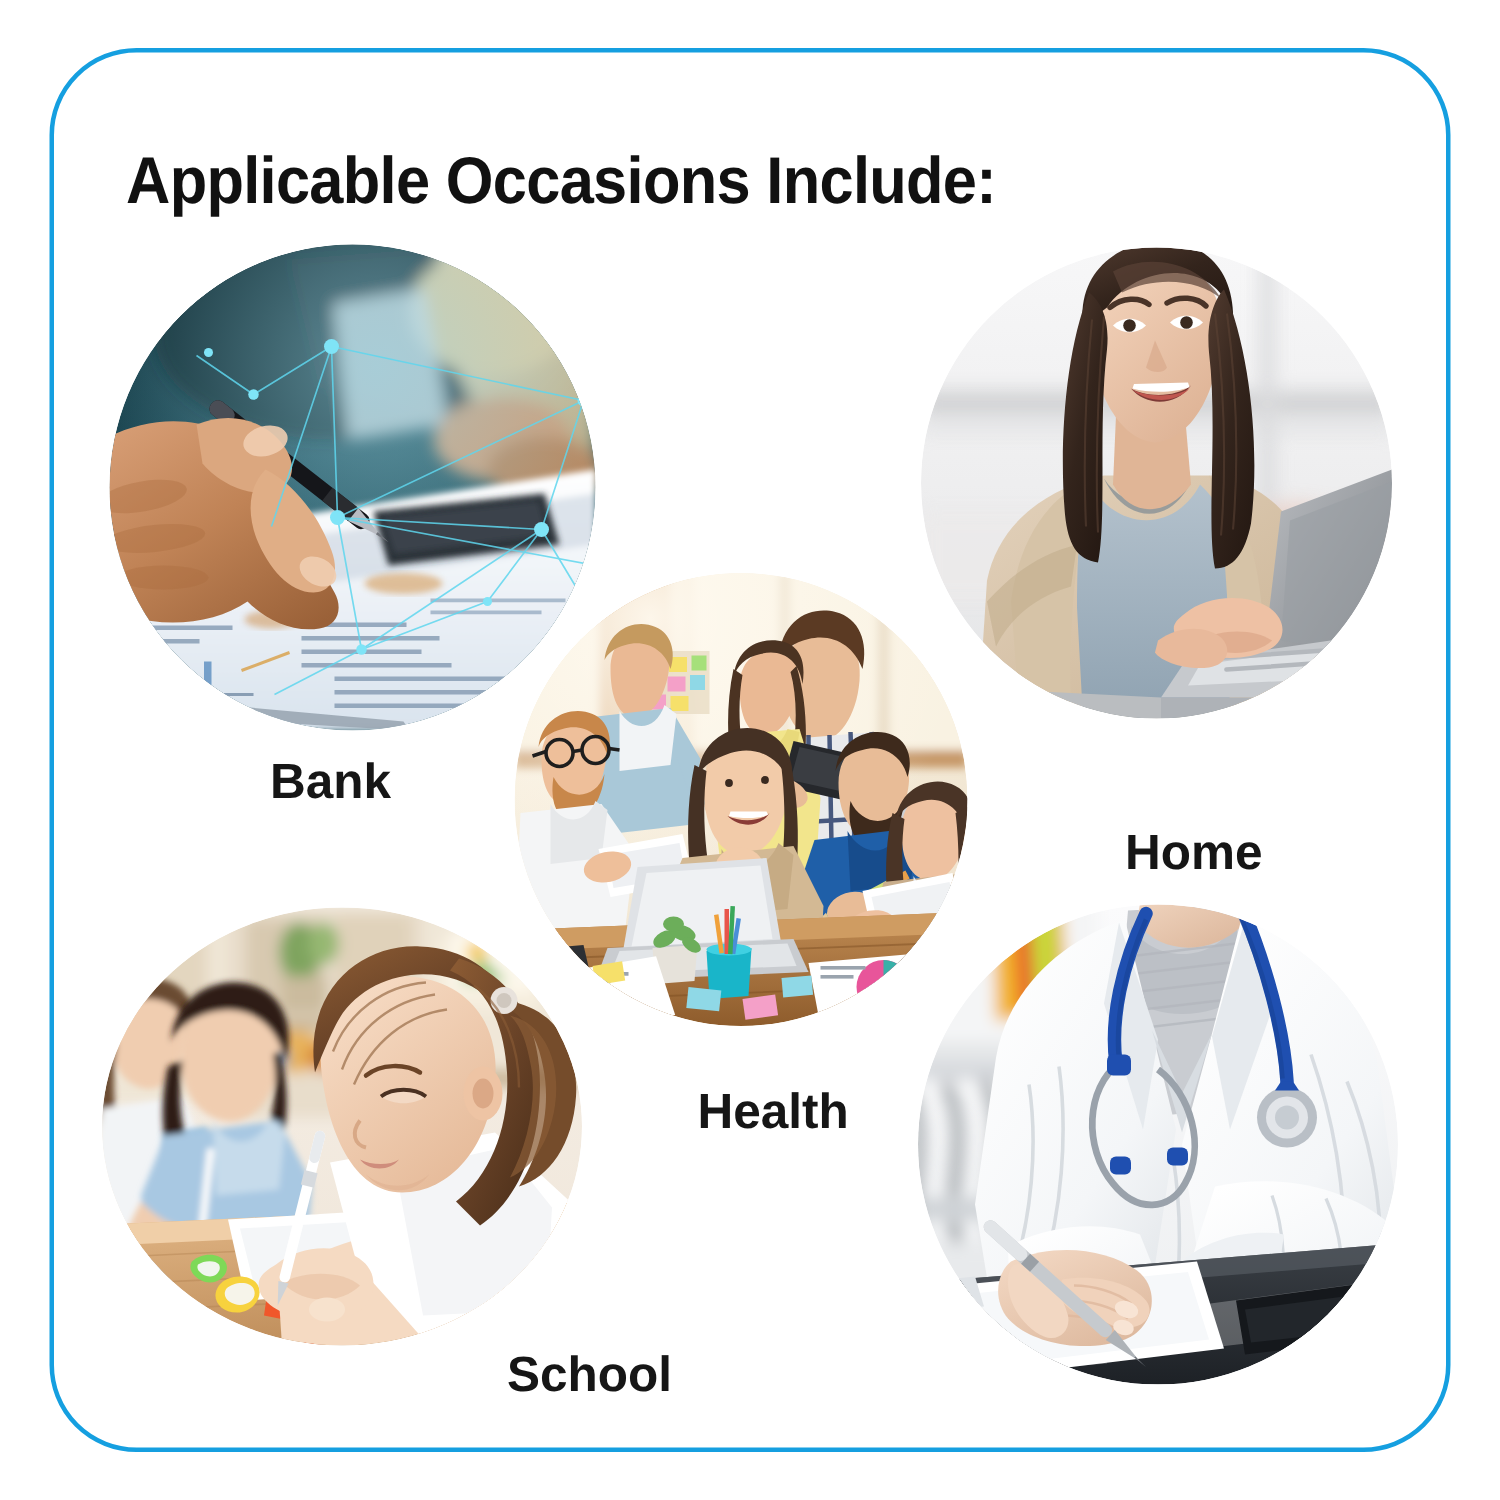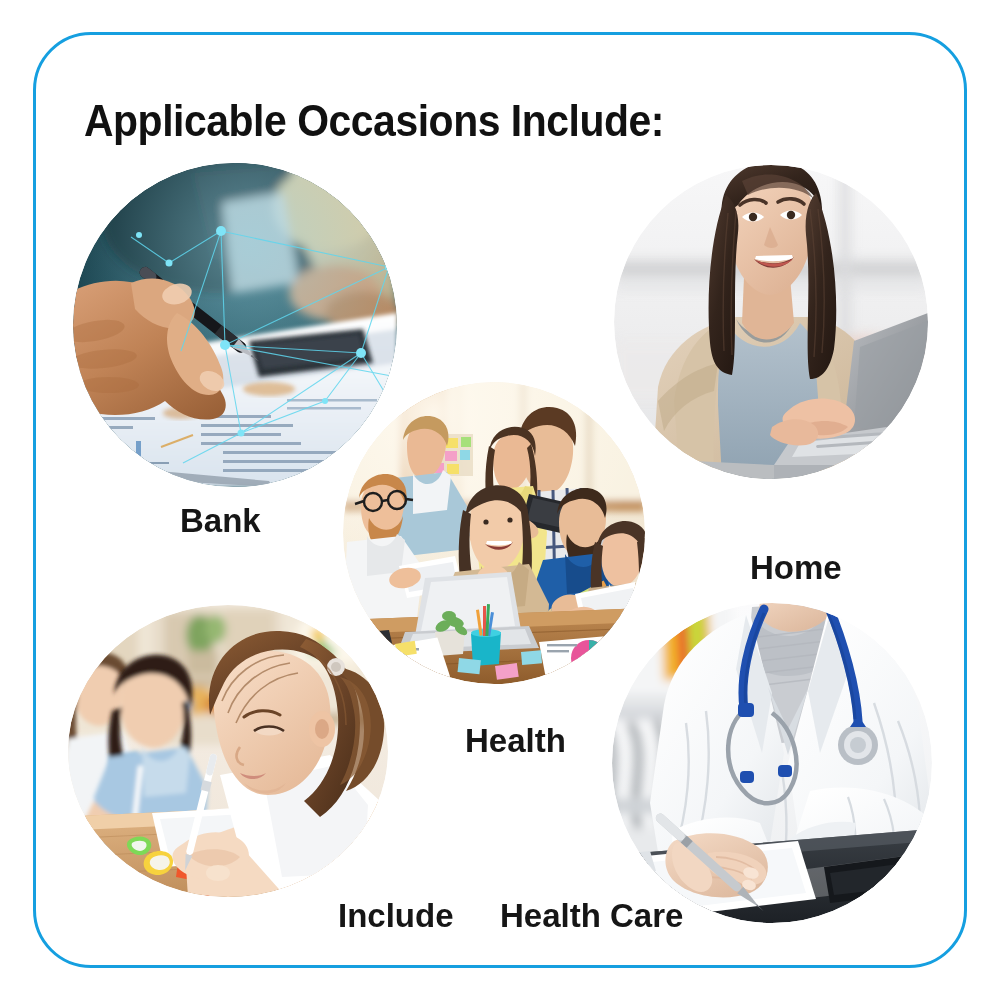--- a/index.html
+++ b/index.html
@@ -685,21 +685,21 @@
           <g transform="rotate(14 136 200)">
             <rect x="130" y="148" width="7" height="104" rx="3.5" fill="#ffffff"></rect>
             <rect x="130" y="148" width="7" height="22" rx="3.5" fill="#e8ebee"></rect>
             <rect x="129" y="176" width="9" height="10" fill="#d6dade"></rect>
             <path d="M130 252 L133.5 268 L137 252 Z" fill="#cfd3d7"></path>
           </g>
         </g>
       </g>
     </svg>
   </div>
-  <div class="caption" style="left:338px;top:897px;">Include</div>
+  <div class="caption" style="left:338px;top:897px;">School</div>
 
   <div class="circle" style="left:612px;top:603px;width:320px;height:320px;">
     <svg viewBox="0 0 320 320" xmlns="http://www.w3.org/2000/svg">
       <defs>
         <linearGradient id="hcBg" x1="0" y1="0" x2="0" y2="1">
           <stop offset="0" stop-color="#fbfbfc"></stop>
           <stop offset="1" stop-color="#eceef0"></stop>
         </linearGradient>
         <linearGradient id="hcCoat" x1="0.2" y1="0" x2="0.9" y2="1">
           <stop offset="0" stop-color="#ffffff"></stop>
@@ -837,15 +837,14 @@
         <g transform="rotate(42 96 260)">
           <rect x="26" y="254" width="112" height="9" rx="4.5" fill="#c6cace"></rect>
           <rect x="26" y="254" width="36" height="9" rx="4.5" fill="#e2e5e8"></rect>
           <rect x="62" y="254" width="8" height="9" fill="#9aa0a6"></rect>
           <path d="M138 254 L164 258.5 L138 263 Z" fill="#aeb3b8"></path>
           <path d="M160 258 L170 258.5 L160 259 Z" fill="#6a6f75"></path>
         </g>
       </g>
     </svg>
   </div>
-  <div class="caption" style="left:500px;top:897px;">Health Care</div>
 
 </div>
 
 </body></html>

